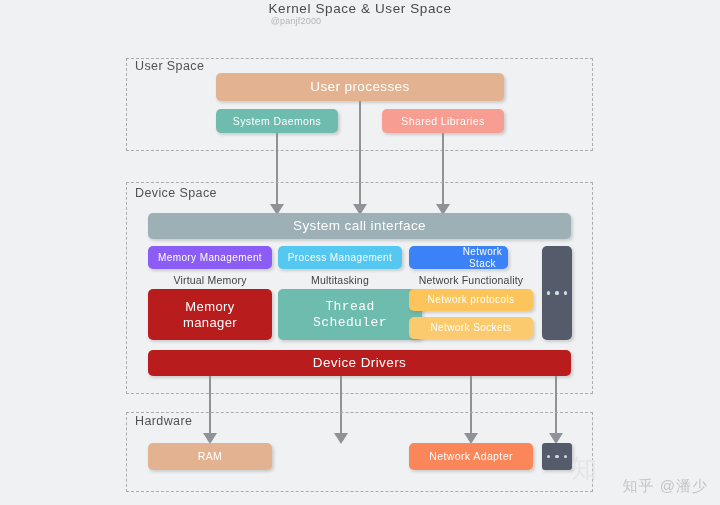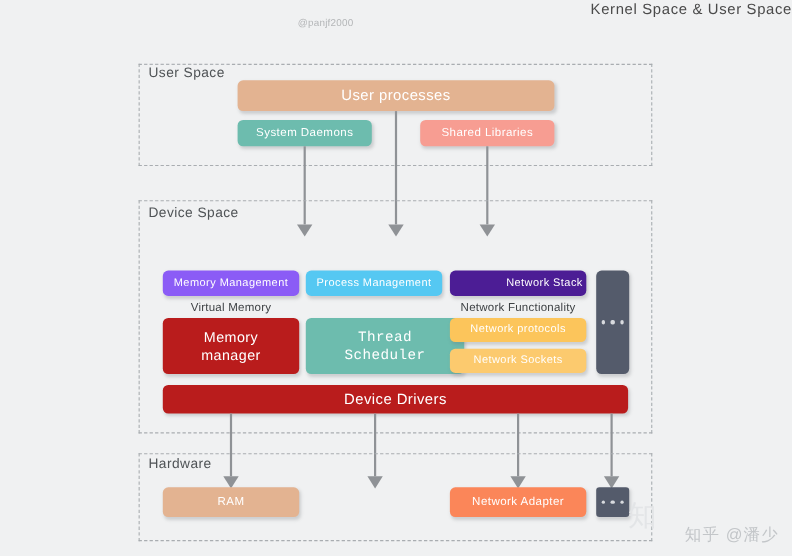--- a/index.html
+++ b/index.html
@@ -18,21 +18,21 @@
     position: absolute;
     left: 0; top: 0;
     width: 720px; height: 505px;
   }
 
   
   .title {
     position: absolute;
     left: 0; top: 1px;
     width: 720px;
-    text-align: right;
+    text-align: center;
     font-size: 13.5px;
     color: #4a4a4a;
     letter-spacing: 0.6px;
   }
   .subtitle {
     position: absolute;
     left: 0; top: 16px;
     width: 592px;
     text-align: center;
     font-size: 9px;
@@ -167,31 +167,33 @@
     <div class="head" style="top:103px;"></div>
   </div>
   <div class="arrow" style="left:436px; top:133px; width:14px; height:82px;">
     <div class="shaft" style="height:71px;"></div>
     <div class="head" style="top:71px;"></div>
   </div>
 
   <div class="region" style="left:126px; top:182px; width:467px; height:212px;"></div>
   <div class="region-label" style="left:131px; top:186px;">Device Space</div>
 
+  <div class="box" style="left:148px; top:213px; width:423px; height:26px; background:#9cb0b6; font-size:13.5px;">System call interface</div>
 
   <div class="box" style="left:148px; top:246px; width:124px; height:23px; background:#8b5cf6; font-size:10px;">Memory Management</div>
   <div class="caption" style="left:148px; top:274px; width:124px;">Virtual Memory</div>
   <div class="box" style="left:148px; top:289px; width:124px; height:51px; background:#b91c1c; font-size:13px;">Memory
 manager</div>
 
   <div class="box" style="left:278px; top:246px; width:124px; height:23px; background:#55c8f2; font-size:10px;">Process Management</div>
+  <div class="caption" style="left:278px; top:274px; width:124px;">Multitasking</div>
   <div class="box" style="left:278px; top:289px; width:144px; height:51px; background:#6dbcae; font-size:13px;font-family:Liberation Mono, monospace;">Thread
 Scheduler</div>
 
-  <div class="box" style="left:409px; top:246px; width:124px; height:23px; background:#4c1d95; font-size:10px;padding-left:48px;">Network Stack</div>
+  <div class="box" style="left:409px; top:246px; width:99px; height:23px; background:#3b82f6; font-size:10px;padding-left:48px;">Network Stack</div>
   <div class="caption" style="left:399px; top:274px; width:144px;">Network Functionality</div>
   <div class="box" style="left:409px; top:289px; width:124px; height:22px; background:#fcc55b; font-size:10px;">Network protocols</div>
   <div class="box" style="left:409px; top:317px; width:124px; height:22px; background:#fcca6e; font-size:10px;">Network Sockets</div>
 
   <div class="box" style="left:542px; top:246px; width:30px; height:94px; background:#545b6b;">
     <span class="dots"><i></i><i></i><i></i></span>
   </div>
 
   <div class="box" style="left:148px; top:350px; width:423px; height:26px; background:#b91c1c; font-size:13.5px;">Device Drivers</div>
 

